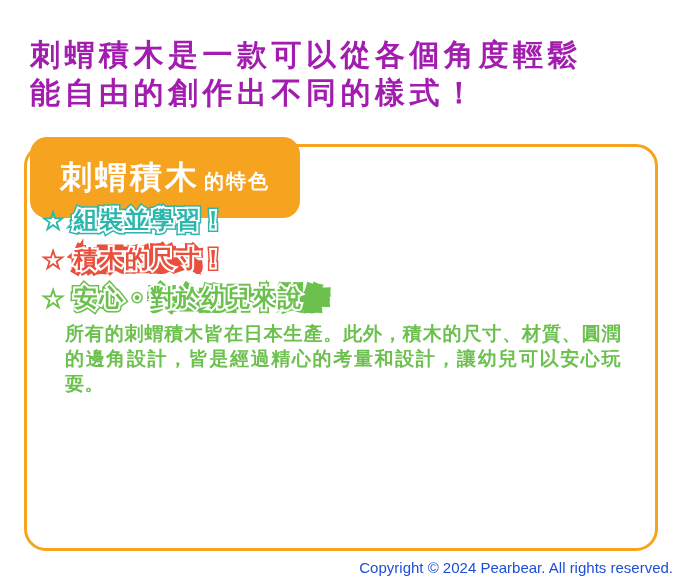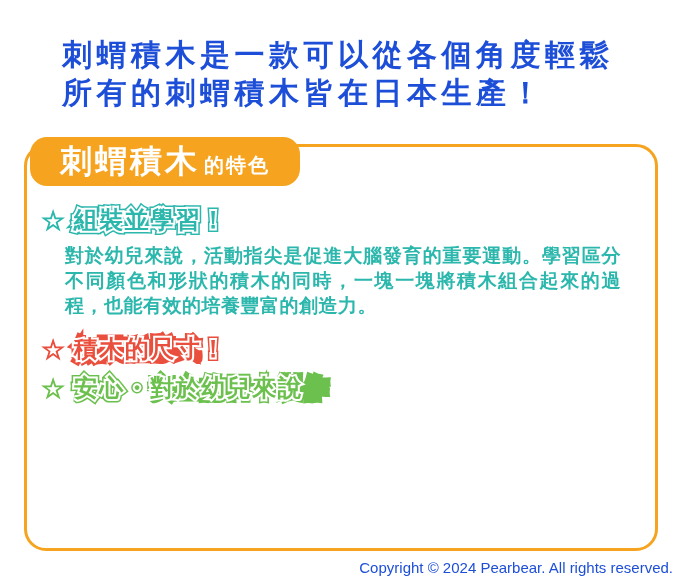--- a/index.html
+++ b/index.html
@@ -11,24 +11,23 @@
     font-family: "DejaVu Sans", sans-serif;
   }
 
   
   .main-title {
     position: absolute;
     left: 30px; top: 16px;
     font-size: 30px;
     line-height: 38px;
     font-weight: bold;
-    color: #1d4ed8;
+    color: #a21caf;
     letter-spacing: 4.5px;
     white-space: nowrap;
-    margin-left: 32px;
   }
   .main-title span { display: block; }
 
   
   .panel {
     position: absolute;
     left: 24px; top: 144px;
     width: 634px; height: 407px;
     border: 3.5px solid #f6a41f;
     border-radius: 22px;
@@ -36,21 +35,21 @@
     background: #ffffff;
   }
 
   .badge {
     position: absolute;
     left: 3px; top: -10px;
     height: 49px;
     line-height: 49px;
     background: #f6a41f;
     border-radius: 17px;
-    padding: 0 30px;
+    padding: 16px 30px;
     color: #ffffff;
     white-space: nowrap;
   }
   .badge-main { font-size: 32px; font-weight: bold; letter-spacing: 3px; }
   .badge-sub  { font-size: 20px; font-weight: bold; letter-spacing: 2px; margin-left: 4px; }
 
   .sections {
     position: absolute;
     left: 0; top: 0;
     width: 100%;
@@ -109,48 +108,48 @@
     font-size: 15px;
     color: #1d4ed8;
     font-family: "Liberation Sans", sans-serif;
   }
 </style>
 </head>
 <body>
 
 <h1 class="main-title">
   <span>刺蝟積木是一款可以從各個角度輕鬆</span>
-  <span>所有的刺蝟積木皆在日本生產！</span>
+  <span>能自由的創作出不同的樣式！</span>
 </h1>
 
 <div class="panel">
   <div class="badge">
     <span class="badge-main">刺蝟積木</span><span class="badge-sub">的特色</span>
   </div>
 
   <div class="sections">
 
     <section class="feature" style="--c: #2cb7ad;">
       <h2 class="sec-title">
         <span class="star">☆</span>
         <span class="bubble" data-text="組裝並學習！">組裝並學習！</span>
       </h2>
-      <p class="sec-body">對於幼兒來說，活動指尖是促進大腦發育的重要運動。學習區分不同顏色和形狀的積木的同時，一塊一塊將積木組合起來的過程，也能有效的培養豐富的創造力。</p>
     </section>
 
     <section class="feature" style="--c: #ea4f3d;">
       <h2 class="sec-title">
         <span class="star">☆</span>
         <span class="bubble" data-text="無限種樣式！">積木的尺寸！</span>
       </h2>
     </section>
 
     <section class="feature" style="--c: #6cc04e;">
       <h2 class="sec-title">
         <span class="star">☆</span>
         <span class="bubble" data-text="安心・安全的日本製作">安心・對於幼兒來說</span>
       </h2>
+      <p class="sec-body">所有的刺蝟積木皆在日本生產。此外，積木的尺寸、材質、圓潤的邊角設計，皆是經過精心的考量和設計，讓幼兒可以安心玩耍。</p>
     </section>
 
   </div>
 </div>
 
 <div class="footer">Copyright © 2024 Pearbear. All rights reserved.</div>
 
 </body></html>

